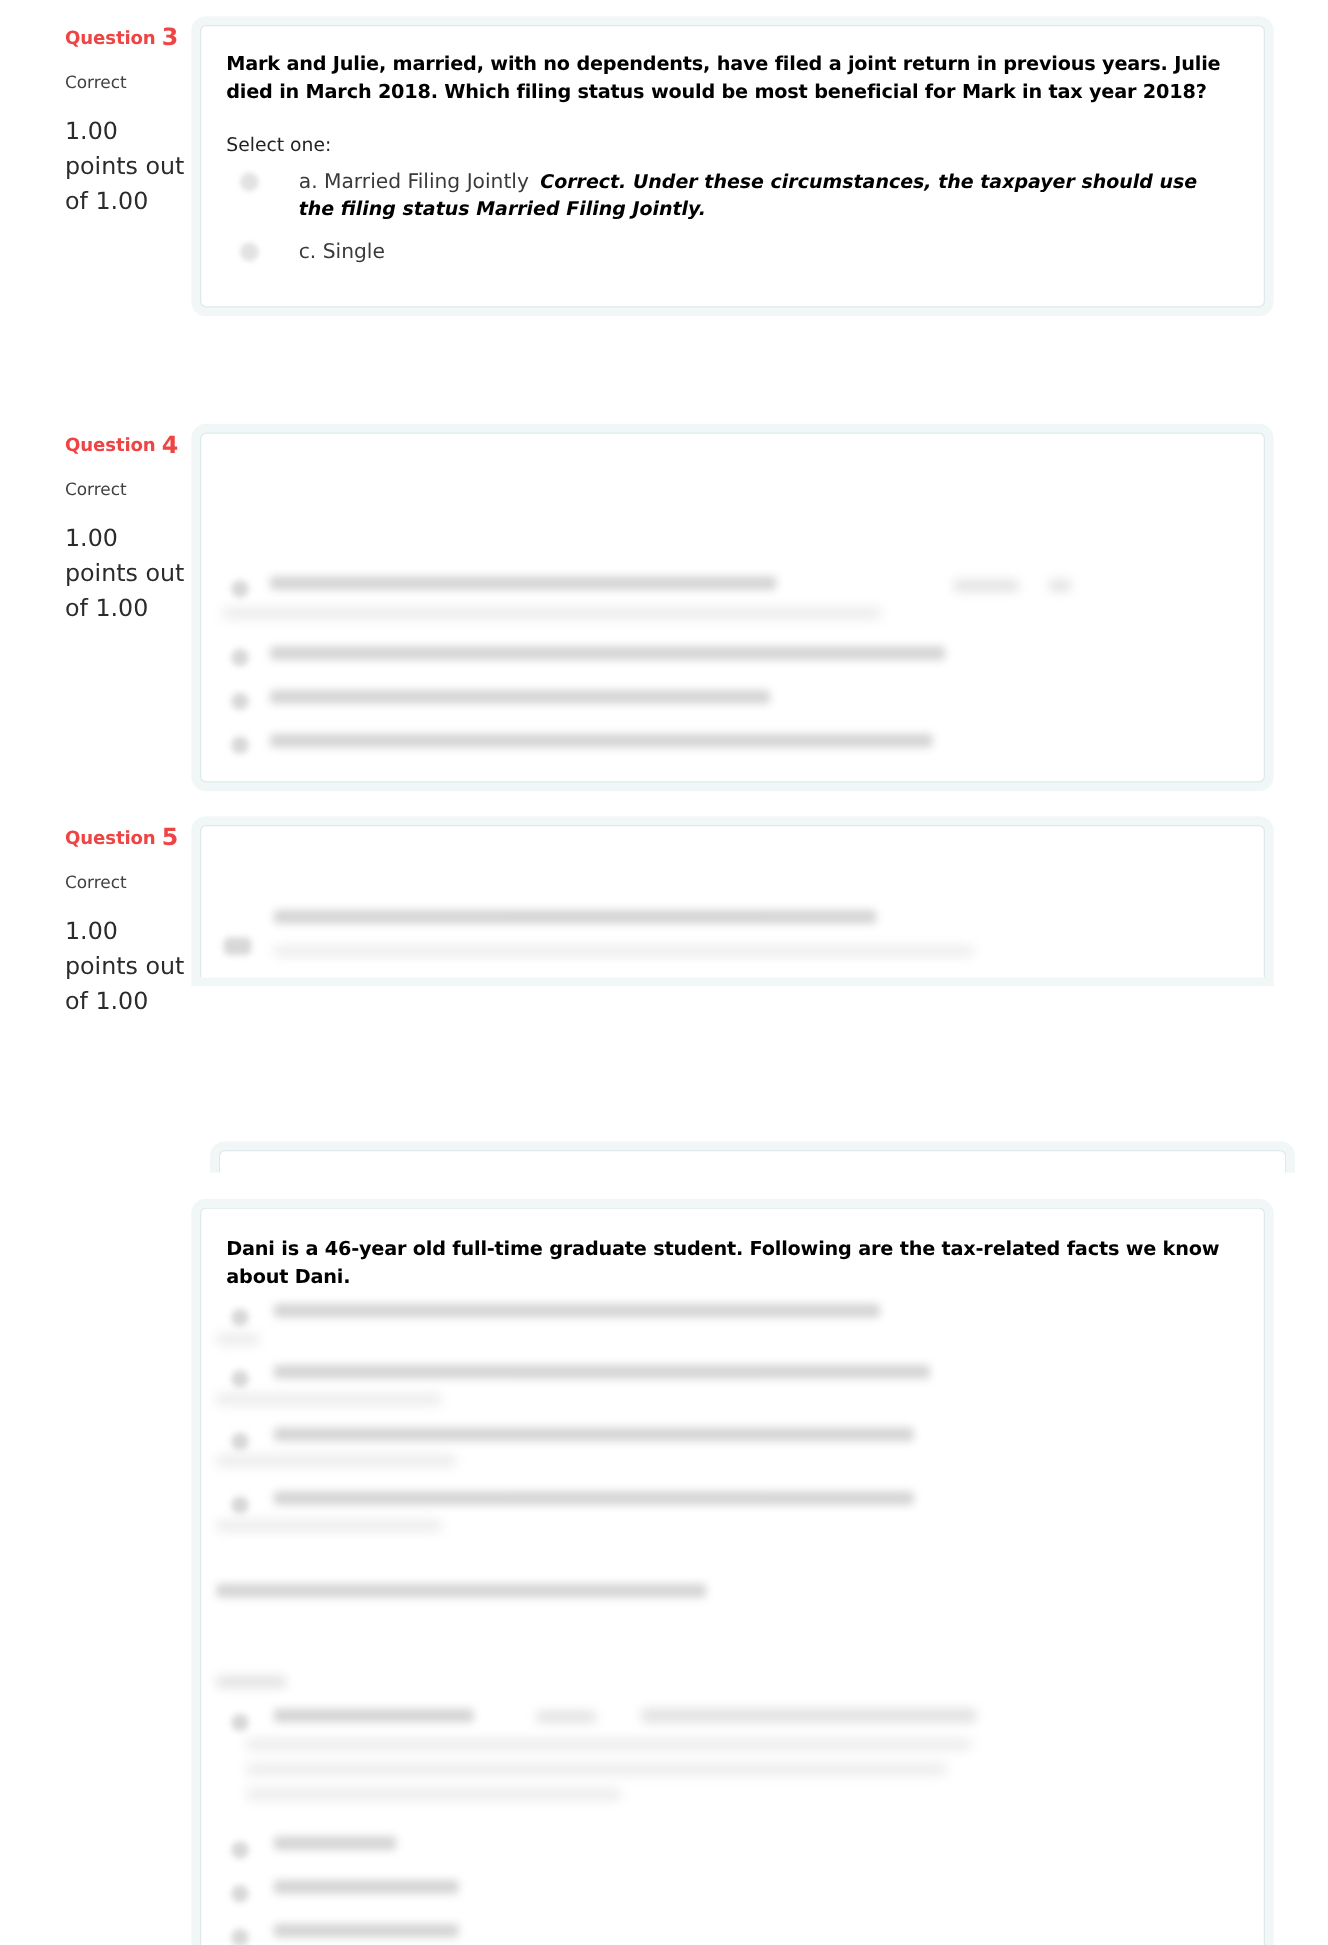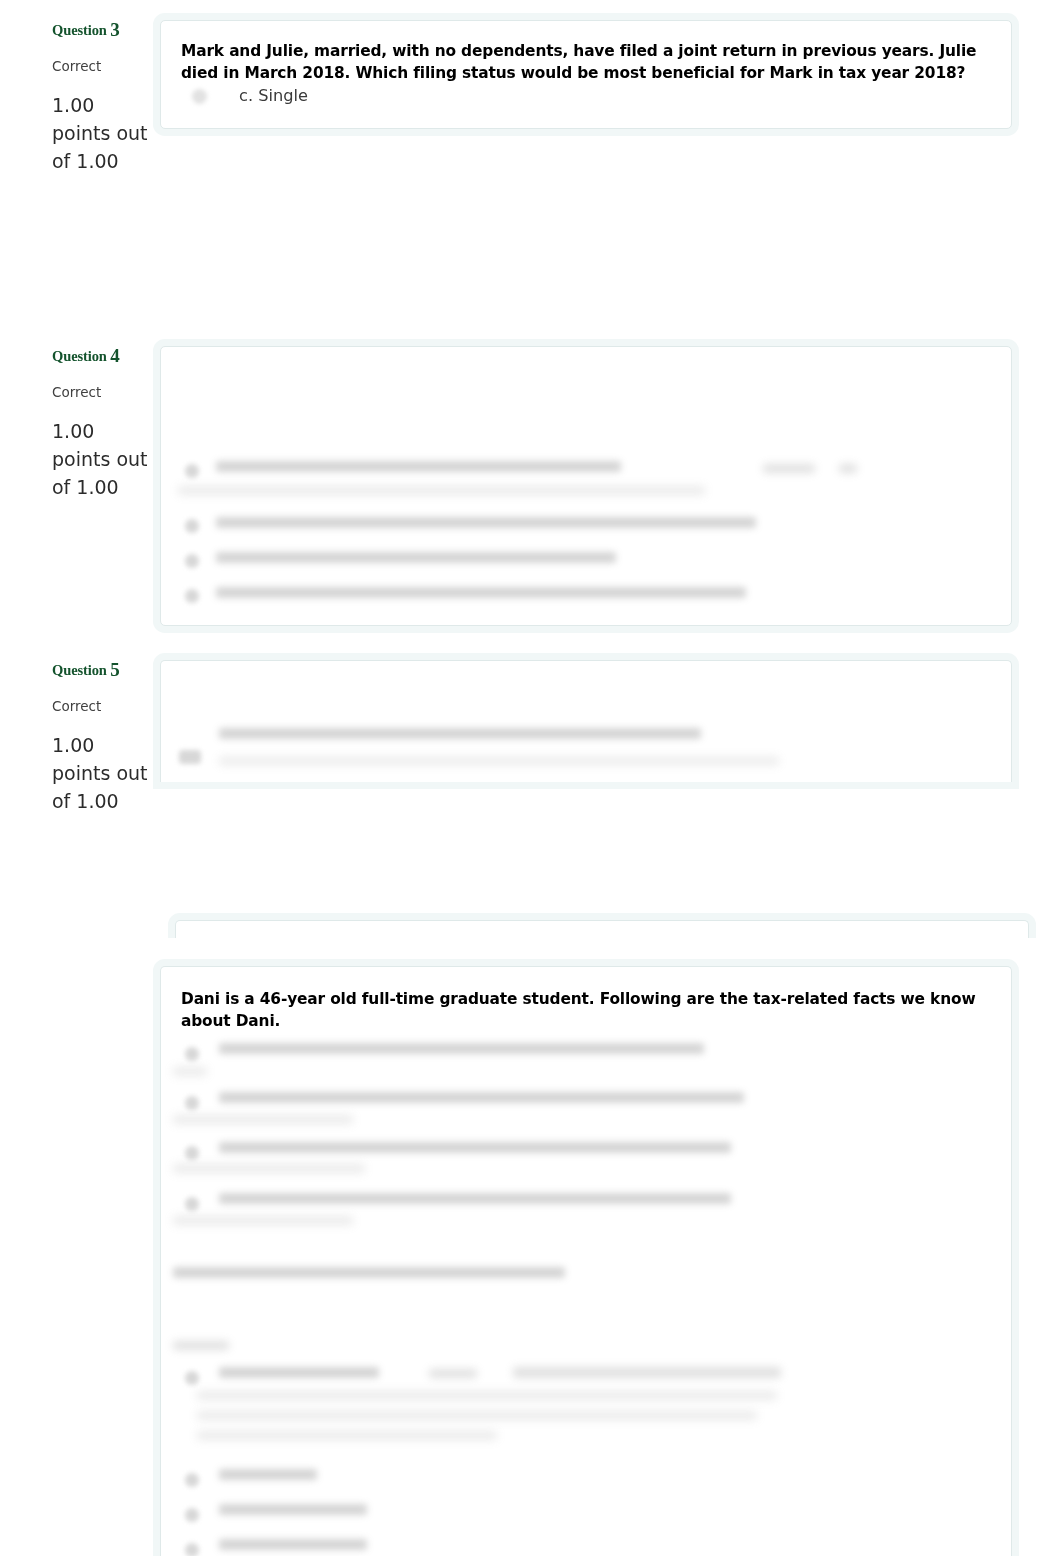--- a/index.html
+++ b/index.html
@@ -28,25 +28,24 @@
   .qinfo {
     width: 130px;
     flex: 0 0 130px;
     padding-left: 22px;
     box-sizing: border-box;
     background: #ffffff;
   }
   .qinfo .qnum {
     font-size: 14.5px;
     font-weight: bold;
-    color: #14532d;
+    color: #ef4444;
     letter-spacing: -0.1px;
     margin: 0 0 17px 0;
     line-height: 1.1;
-    font-family: Liberation Serif, serif;
   }
   .qinfo .qnum .num {
     font-size: 19px;
     font-weight: bold;
     vertical-align: -1px;
   }
   .qinfo .qstate {
     font-size: 13.5px;
     color: #404040;
     margin: 0 0 17px 0;
@@ -129,21 +128,21 @@
     width: 14px;
     height: 14px;
     border-radius: 50%;
     background: #bdbdbd;
     filter: blur(2.6px);
     opacity: 0.6;
   }
 
   
   #q3 { left: 30px; top: 20px; }
-  #q3 .qcard { width: 852px; padding: 20px 24px 10px 20px; }
+  #q3 .qcard { width: 852px; padding: 20px 24px 22px 20px; }
 
   #q4 { left: 30px; top: 346px; }
   #q4 .qcard { width: 852px; height: 280px; }
 
   #q5 { left: 30px; top: 660px; }
   #q5 .qcard { width: 852px; height: 122px; border-bottom: none;
                 border-bottom-left-radius: 0; border-bottom-right-radius: 0; }
 
   
   #sliver {
@@ -185,22 +184,27 @@
     <p class="qnum">
       <span>Question</span>
       <span class="num">3</span>
     </p>
     <p class="qstate">Correct</p>
     <p class="qgrade">1.00 points out of 1.00</p>
   </div>
 
   <div class="qcard">
     <p class="qtext">Mark and Julie, married, with no dependents, have filed a joint return in previous years.  Julie died in March 2018.  Which filing status would be most beneficial for Mark in tax year 2018?</p>
+    <p class="selectone">Select one:</p>
 
     <ul class="answers">
+      <li class="answer">
+        <span class="radio"></span>
+        <span>a. Married Filing Jointly</span><span class="fb"><span class="sp"></span><span>Correct.  Under these circumstances, the taxpayer should use the filing status Married Filing Jointly.</span></span>
+      </li>
       <li class="answer">
         <span class="radio"></span>
         <span>c. Single</span>
       </li>
     </ul>
   </div>
 </div>
 
 <div class="qblock" id="q4">
   <div class="qinfo">

